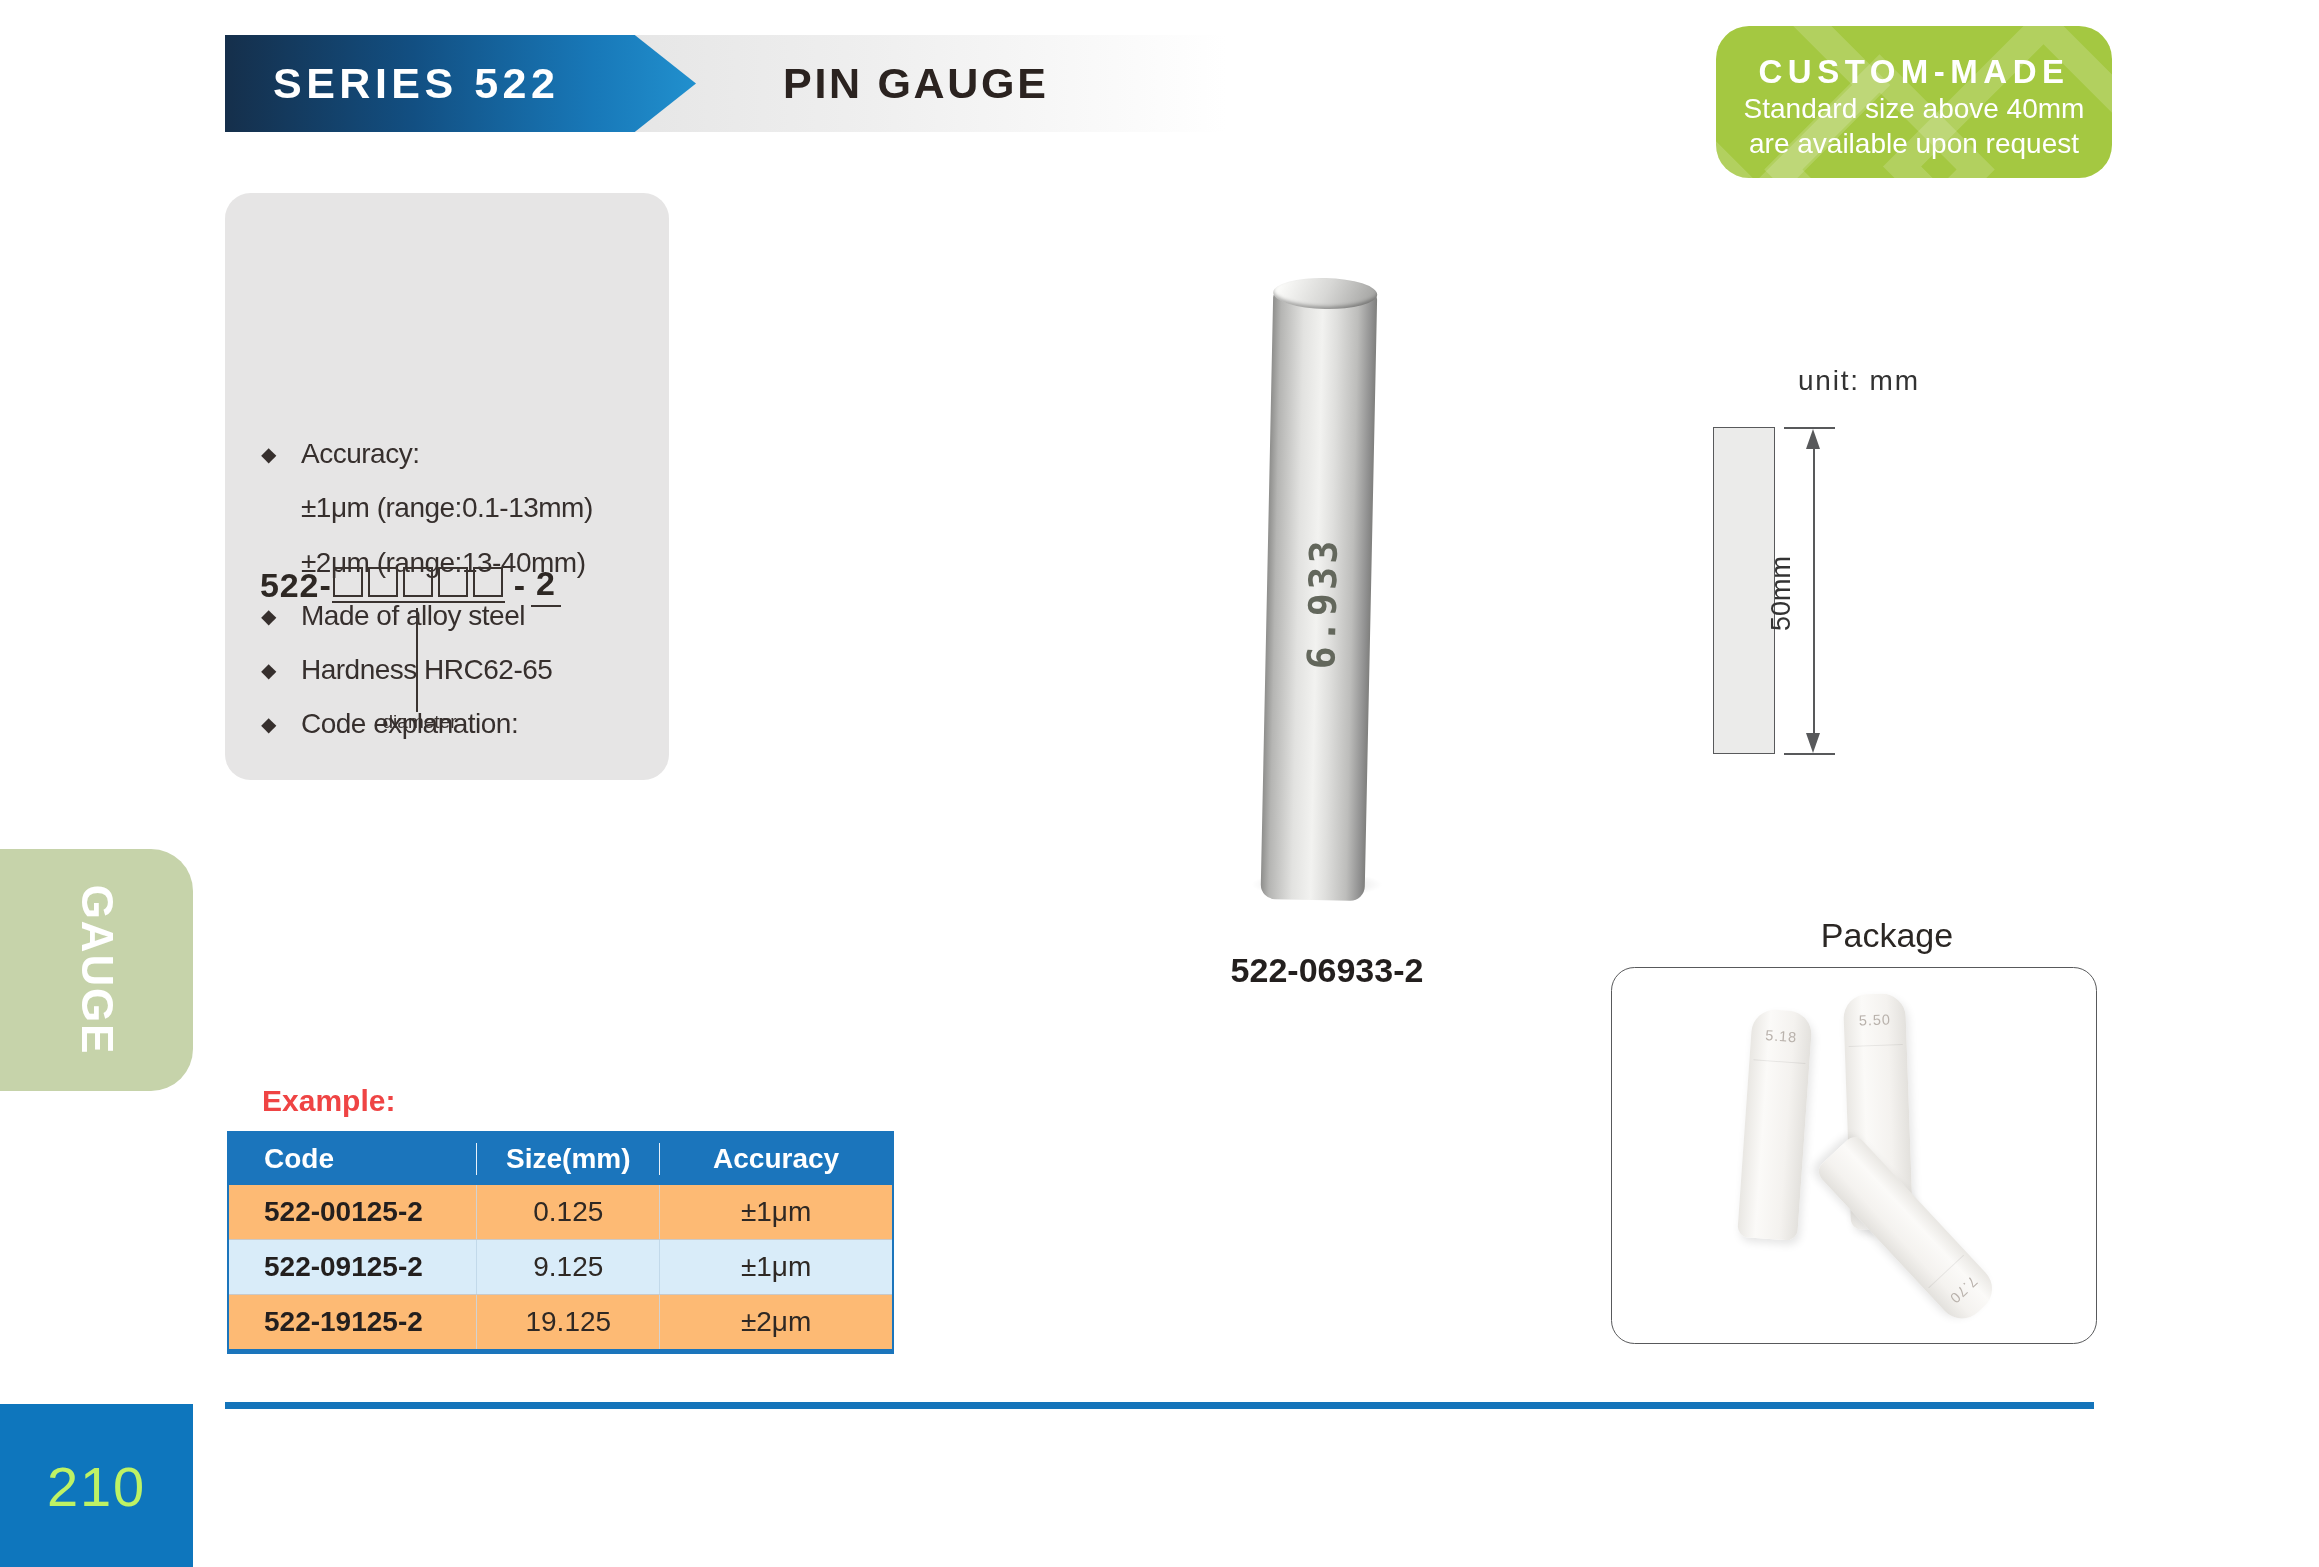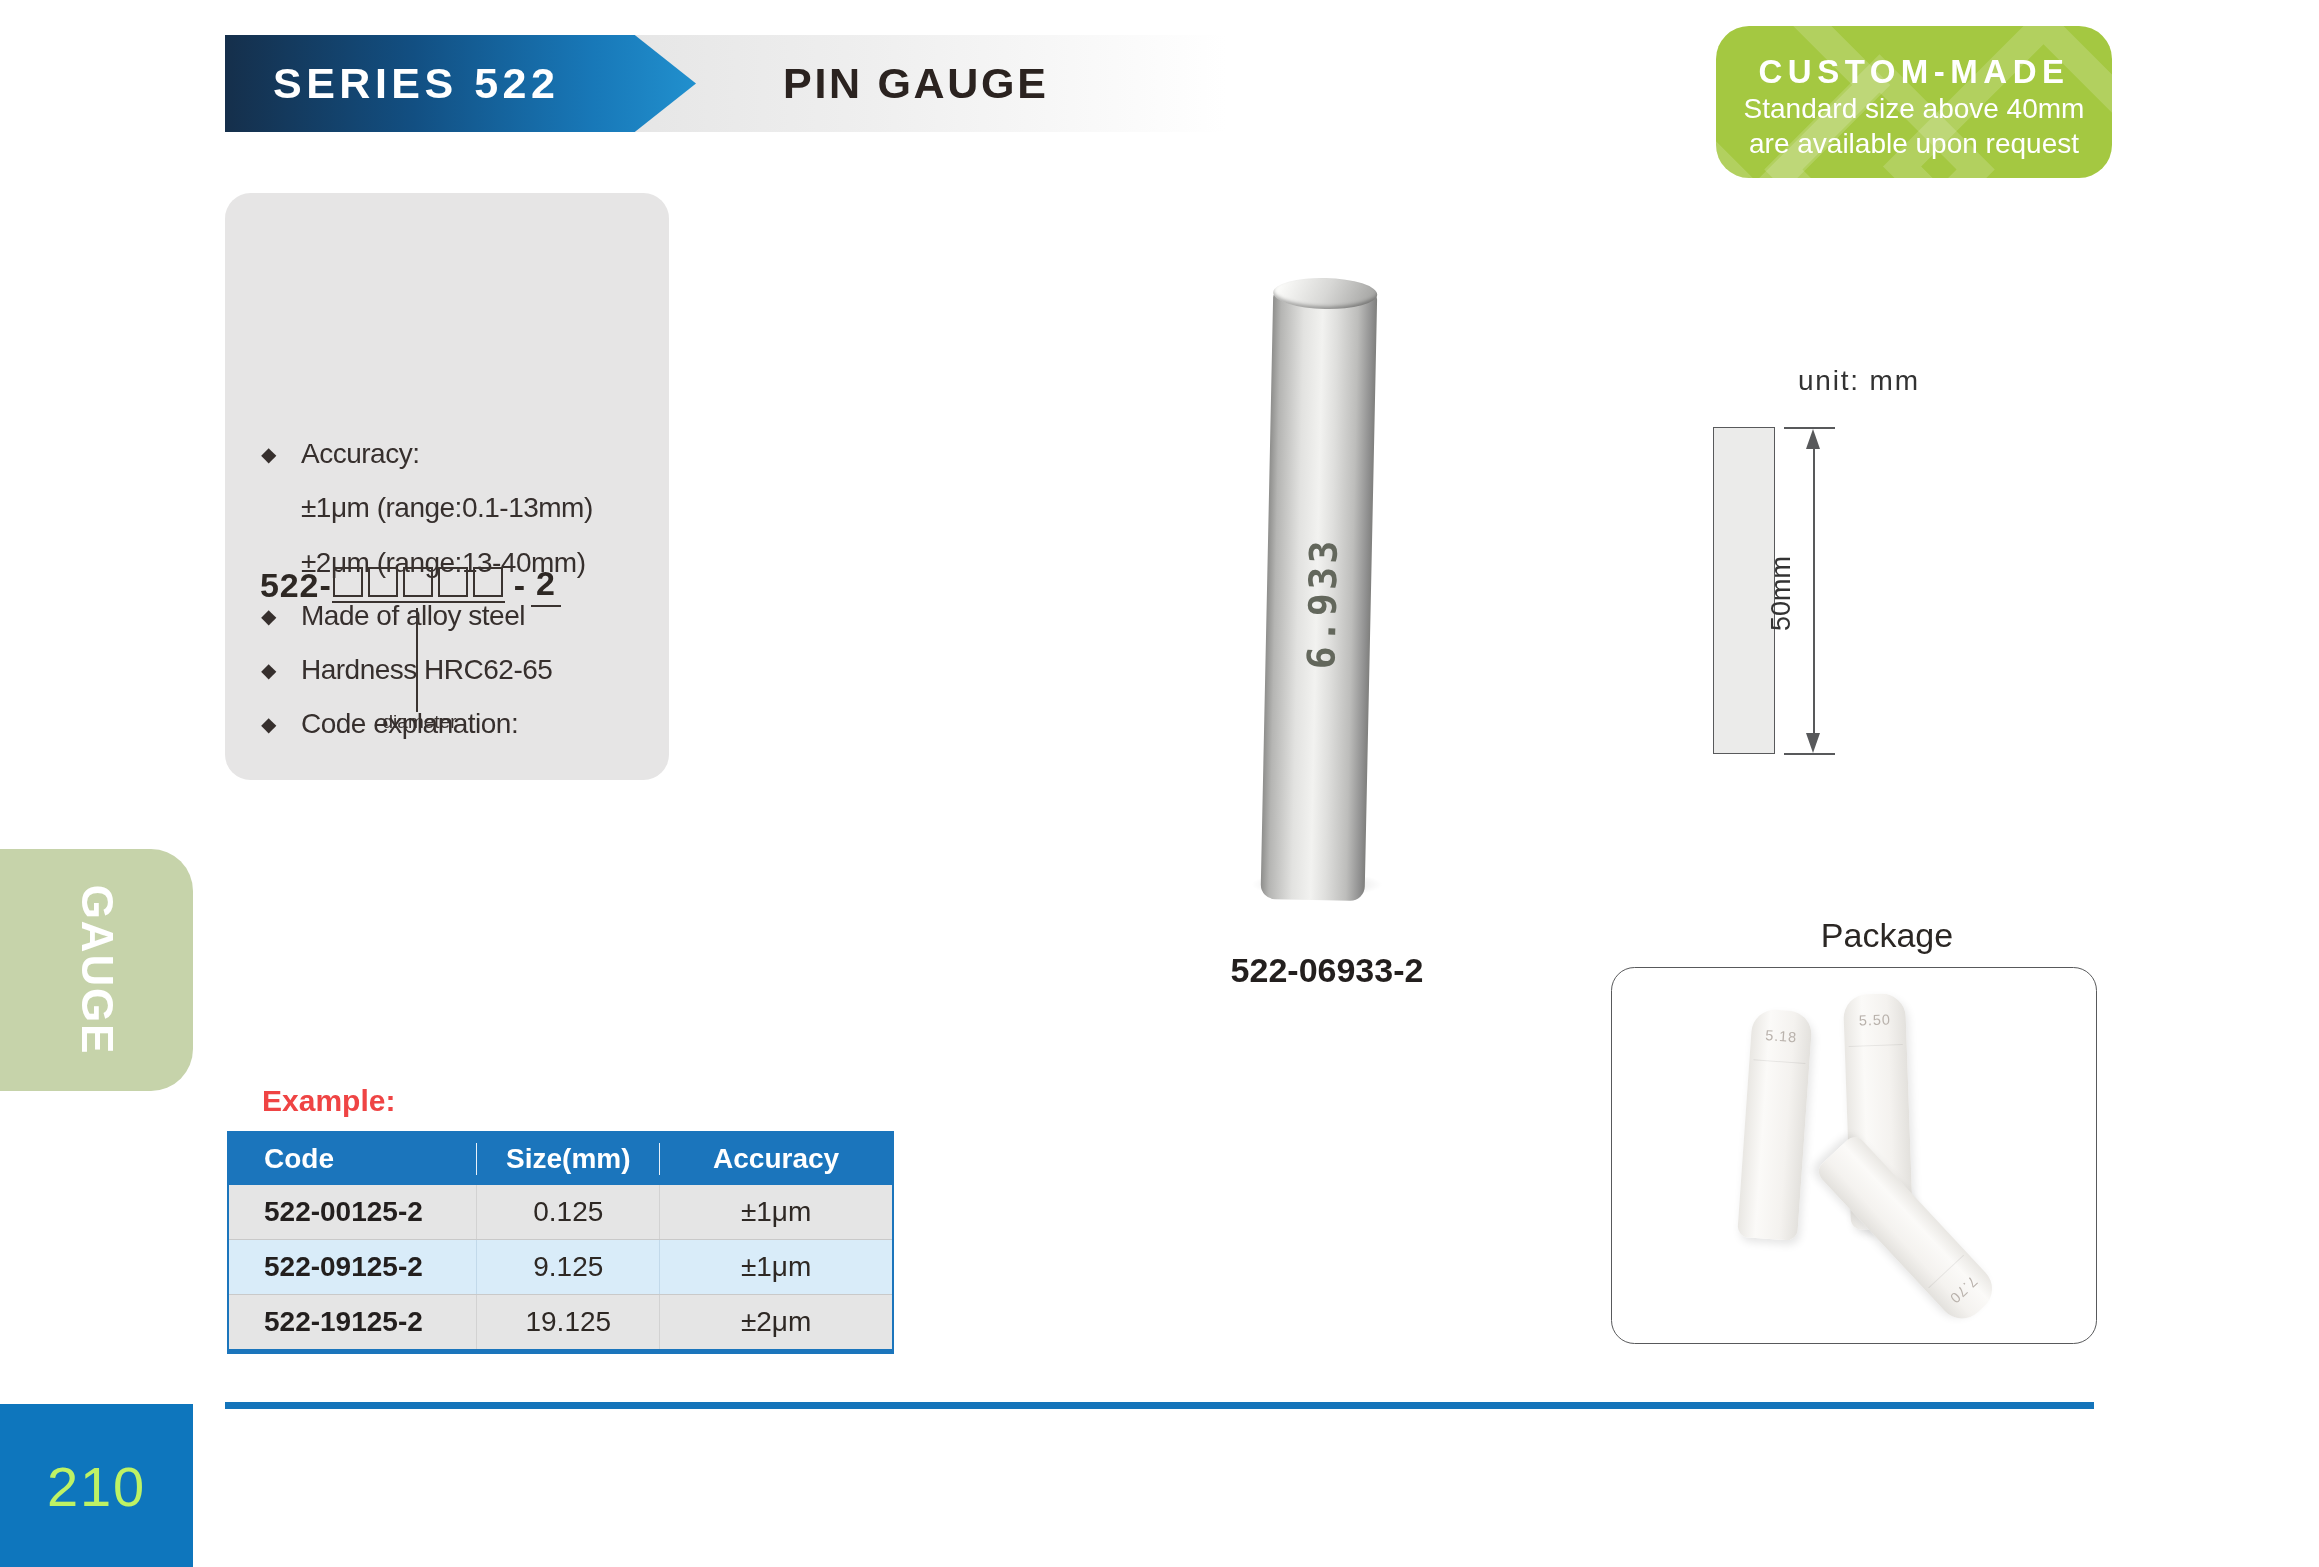--- a/index.html
+++ b/index.html
@@ -82,21 +82,21 @@
     border-radius:23.6px 23.6px 11px 11px;box-shadow:2.7px 4.5px 9px rgba(0,0,0,0.10);}
   .tube-seam{position:absolute;left:3.6px;right:3.6px;top:51px;height:0.9px;background:rgba(0,0,0,0.07);}
   .tube-label{position:absolute;top:18px;width:100%;text-align:center;font-size:14.5px;color:#b9b2ac;letter-spacing:0.9px;}
   .tube-1{left:133px;top:42px;width:60px;height:229px;transform:rotate(4deg);}
   .tube-2{left:235px;top:25.5px;width:62px;height:235px;transform:rotate(-2deg);}
   .tube-3{left:268px;top:155px;width:56px;height:215px;transform:rotate(137deg);}
 
   
   .example-label{position:absolute;left:262px;top:1084px;font-size:30px;font-weight:bold;color:#ef4444;}
   .ex-table{position:absolute;left:227px;top:1131px;width:667px;border:2.7px solid #1b75bc;border-bottom-width:5.5px;
-    box-sizing:border-box;background:#e5e5e5;}
+    box-sizing:border-box;background:#fdba74;}
   .ex-thead{display:flex;background:#1b75bc;height:52px;align-items:center;color:#ffffff;font-weight:bold;font-size:28px;}
   .ex-tr{display:flex;height:54px;align-items:center;font-size:28px;}
   .ex-tr.alt{background:#d9ecf9;}
   .ex-tr + .ex-tr{border-top:1.8px solid #c9c9c9;}
   .c1{width:37.3%;box-sizing:border-box;padding-left:35px;}
   .c2{width:27.6%;box-sizing:border-box;text-align:center;}
   .c3{width:35.1%;box-sizing:border-box;text-align:center;}
   .ex-thead .c2,.ex-thead .c3{border-left:1.8px solid rgba(255,255,255,0.9);}
   .ex-tr .c2,.ex-tr .c3{border-left:1.8px solid #d2d2d2;align-self:stretch;display:flex;align-items:center;justify-content:center;}
   .ex-tr .c1{font-weight:bold;color:#231f1e;}

